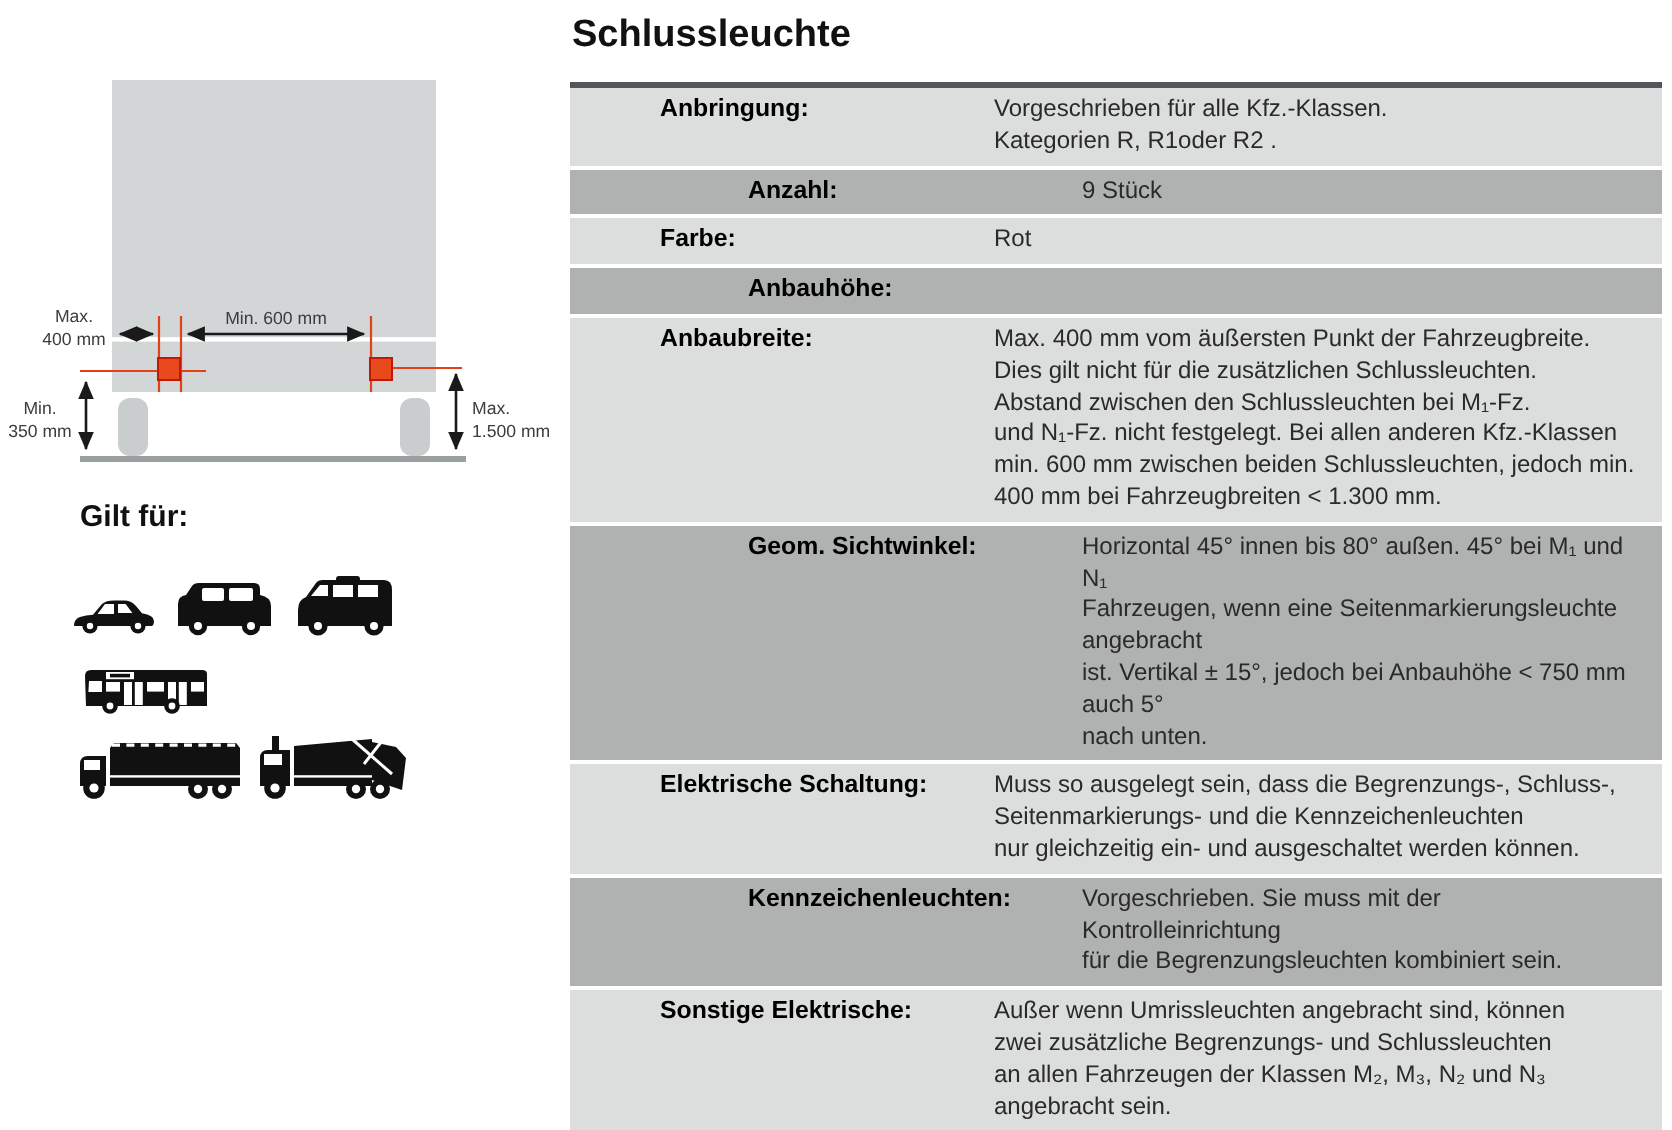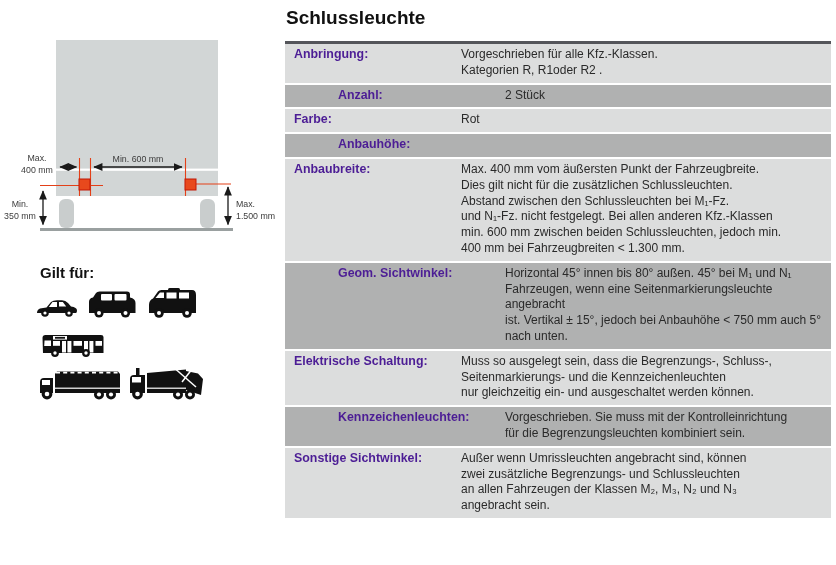--- a/index.html
+++ b/index.html
@@ -5,36 +5,37 @@
   html,body { margin:0; padding:0; background:#fff; }
   .page {
     position:relative; width:836px; height:565px; background:#fff;
     font-family:"Liberation Sans","DejaVu Sans",sans-serif; color:#2e2e2e;
     overflow:hidden;
   }
   
   .left-panel { position:absolute; left:0; top:0; width:284px; height:490px; }
   .diagram-svg { position:absolute; left:0; top:0; }
   .diagram-label { font-size:8.8px; fill:#3c3c3c; }
-  .gilt-heading { position:absolute; left:40px; top:264px; font-size:15px; font-weight:700; color:#111; }
+  .gilt-heading { position:absolute; left:40px; top:250px; font-size:15px; font-weight:700; color:#111; }
   .veh { position:absolute; }
   
   .page-title { position:absolute; left:286px; top:7px; font-size:19px; font-weight:700; color:#111; }
   .spec-table {
     position:absolute; left:285px; top:41px; width:546px;
     border-top:3px solid #54555a;
   }
   .row { display:flex; position:relative; }
   .row + .row { margin-top:2px; }
   .row.light { background:#dcdddd; }
   .row.dark  { background:#b0b1b1;padding-left:44px; }
   .cell-label {
     width:176px; flex:0 0 176px; box-sizing:border-box;
     padding:3px 4px 4px 9px; font-weight:700; font-size:12.4px; line-height:15.8px;
-    color:#4c1d95;
+    color:#000000;
+    margin-left:36px;
   }
   .cell-value {
     flex:1; padding:3px 8px 4px 0; font-size:12px; line-height:15.8px;
     white-space:pre-line; color:#2a2a2a;
   }
   .highlight-box {
     position:absolute; left:165px; top:29px; width:315px; height:56px;
     box-sizing:border-box; border:4px solid #e30613; pointer-events:none;
   }
 </style>
@@ -180,21 +181,21 @@
   <div class="spec-table">
 
     <div class="row light">
       <div class="cell-label">Anbringung:</div>
       <div class="cell-value">Vorgeschrieben für alle Kfz.-Klassen.
 Kategorien R, R1oder R2 .</div>
     </div>
 
     <div class="row dark">
       <div class="cell-label">Anzahl:</div>
-      <div class="cell-value">2 Stück</div>
+      <div class="cell-value">9 Stück</div>
     </div>
 
     <div class="row light">
       <div class="cell-label">Farbe:</div>
       <div class="cell-value">Rot</div>
     </div>
 
     <div class="row dark">
       <div class="cell-label">Anbauhöhe:</div>
       <div class="highlight-box"></div>
@@ -225,21 +226,21 @@
 nur gleichzeitig ein- und ausgeschaltet werden können.</div>
     </div>
 
     <div class="row dark">
       <div class="cell-label">Kennzeichenleuchten:</div>
       <div class="cell-value">Vorgeschrieben. Sie muss mit der Kontrolleinrichtung
 für die Begrenzungsleuchten kombiniert sein.</div>
     </div>
 
     <div class="row light">
-      <div class="cell-label">Sonstige Sichtwinkel:</div>
+      <div class="cell-label">Sonstige Elektrische:</div>
       <div class="cell-value">Außer wenn Umrissleuchten angebracht sind, können
 zwei zusätzliche Begrenzungs- und Schlussleuchten
 an allen Fahrzeugen der Klassen M₂, M₃, N₂ und N₃
 angebracht sein.</div>
     </div>
 
   </div>
 </div>
 
 </body></html>

